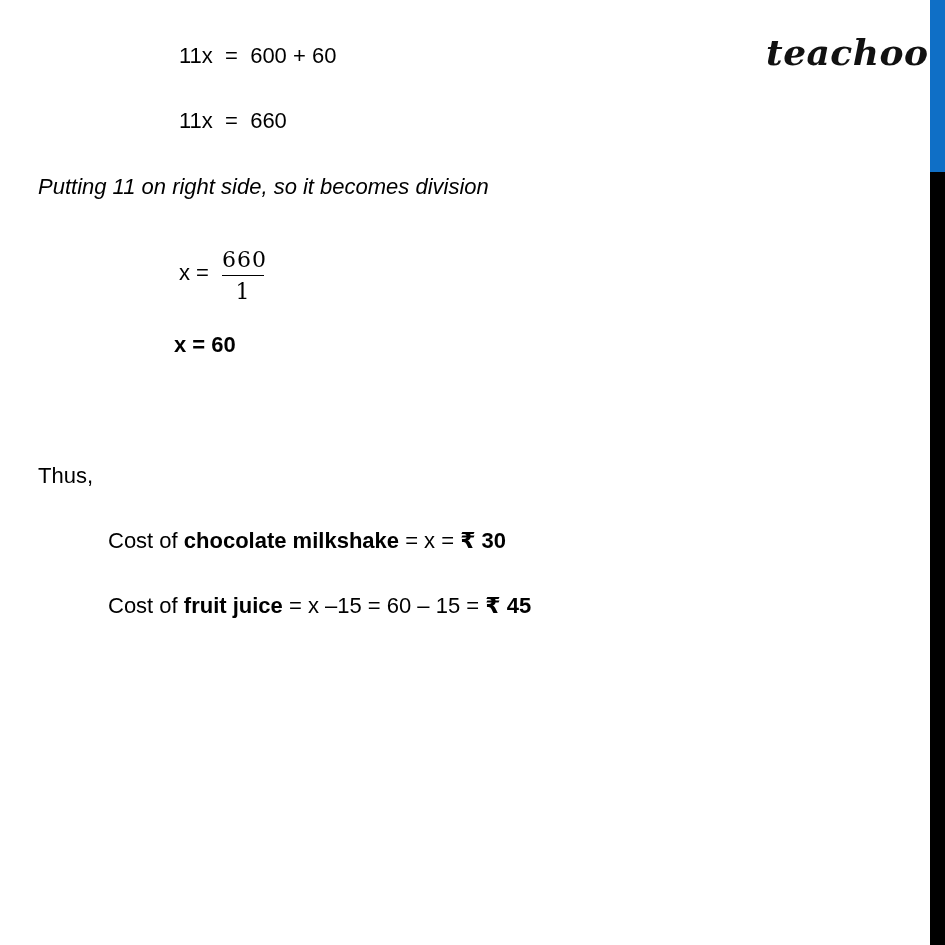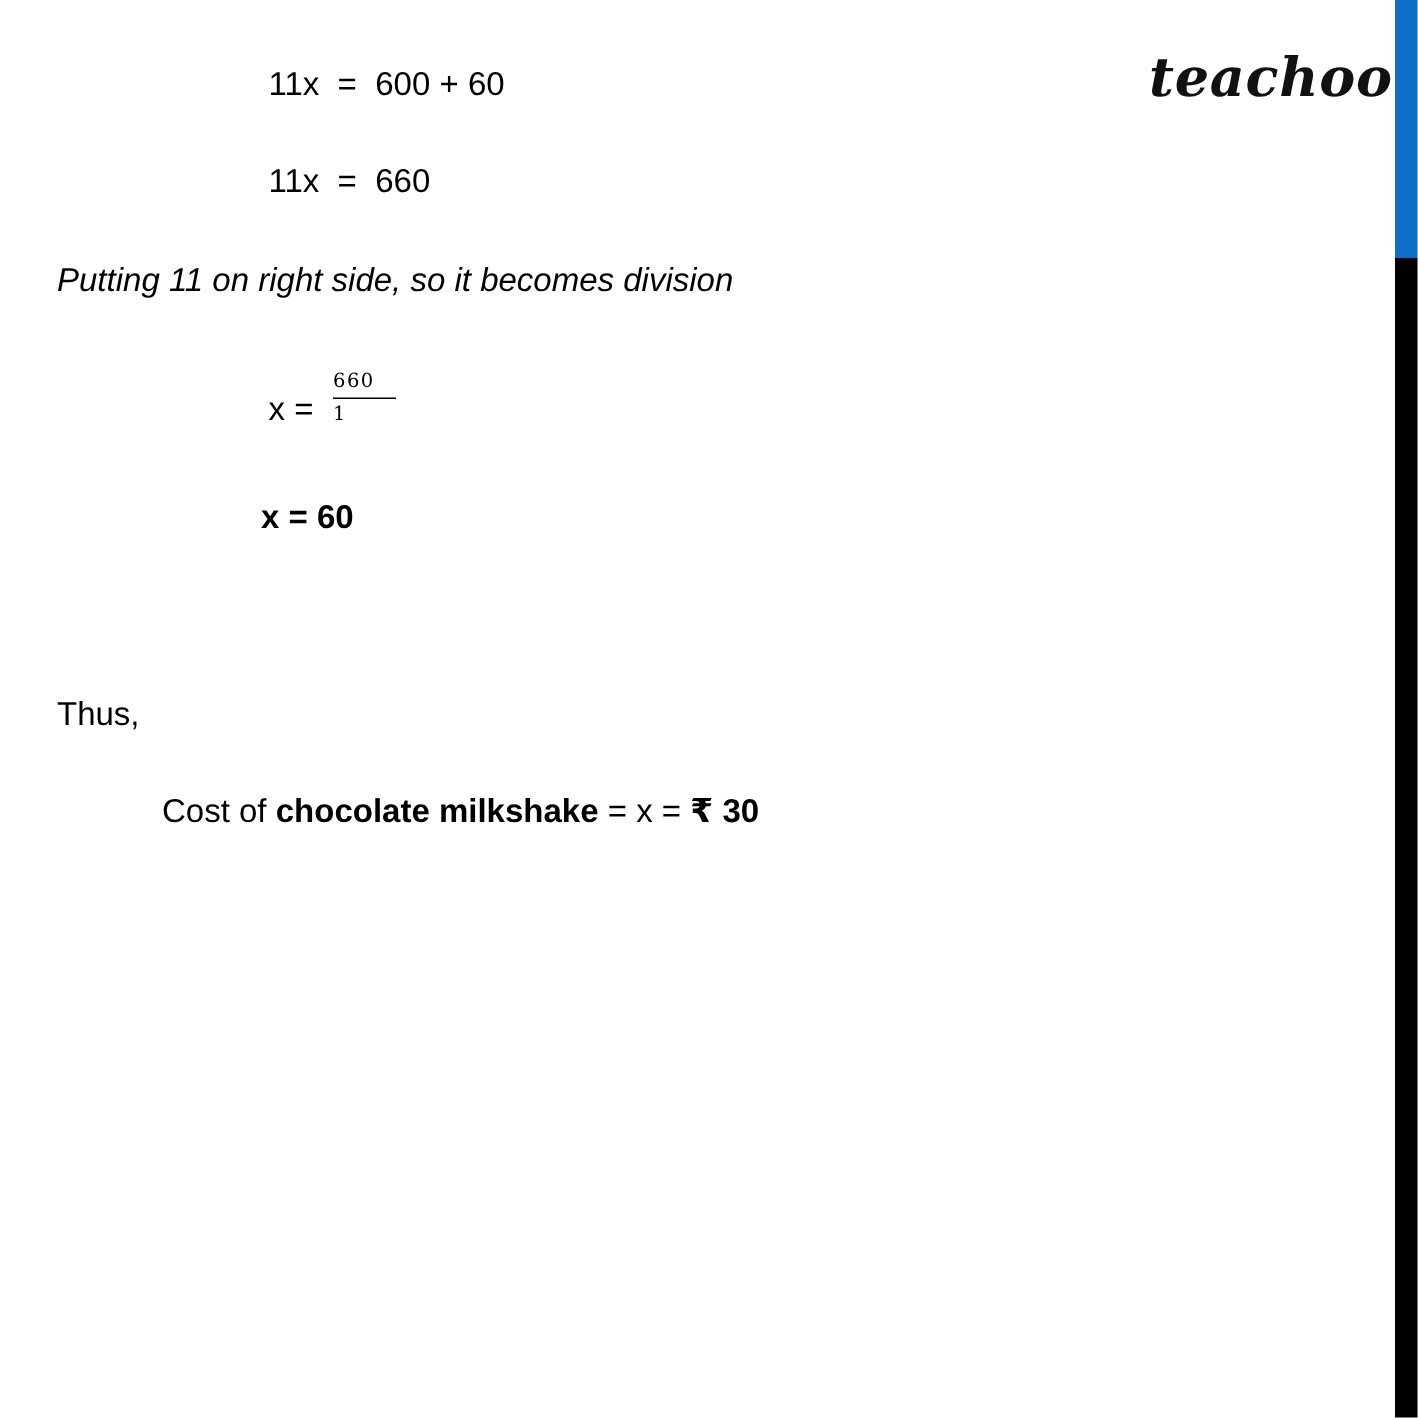--- a/index.html
+++ b/index.html
@@ -10,21 +10,21 @@
     .slide { position: absolute; left: 0; top: 0; width: 930px; height: 945px; background: #fff; }
     .sidebar-blue { position: absolute; left: 930px; top: 0; width: 15px; height: 172px; background: #0f6fc6; }
     .sidebar-black { position: absolute; left: 930px; top: 172px; width: 15px; height: 773px; background: #000; }
     .logo {
       position: absolute; left: 766px; top: 16px; font-family: "DejaVu Serif", serif;
       font-style: italic; font-weight: bold; font-size: 36px; letter-spacing: 0.5px; color: #111; margin-top: 15px;
     }
     .line { position: absolute; font-size: 22px; white-space: pre; line-height: 1; }
     .italic { font-style: italic; }
     .b { font-weight: bold; }
-    .frac { position: absolute; left: 222px; top: 247px; width: 42px; font-family: "DejaVu Serif", serif; font-size: 13px; }
+    .frac { position: absolute; left: 222px; top: 247px; width: 42px; text-align: center; font-family: "DejaVu Serif", serif; font-size: 22px; }
     .frac .num { display: block; padding-bottom: 3px; border-bottom: 1.5px solid #000; letter-spacing: 1px; }
     .frac .den { display: block; padding-top: 3px; letter-spacing: 1px; }
   </style>
 </head>
 <body>
 
 <div class="slide">
   <div class="logo">teachoo</div>
 
   <div class="line" style="left:179px; top:45px;"><span>11x</span><span>  </span><span>=  600 + 60</span></div>
@@ -38,16 +38,17 @@
     <span class="num">660</span>
     <span class="den">1</span>
   </div>
 
   <div class="line b" style="left:174px; top:334px;">x = 60</div>
 
   <div class="line" style="left:38px; top:465px;text-align:center;">Thus,</div>
 
   <div class="line" style="left:108px; top:530px;"><span>Cost of </span><span class="b">chocolate milkshake</span><span> = x = </span><span class="b">₹ 30</span></div>
 
+  <div class="line" style="left:108px; top:595px;"><span>Cost of </span><span class="b">fruit juice</span><span> = x –15 = 60 – 15 = </span><span class="b">₹ 45</span></div>
 </div>
 
 <div class="sidebar-blue"></div>
 <div class="sidebar-black"></div>
 
 </body></html>

